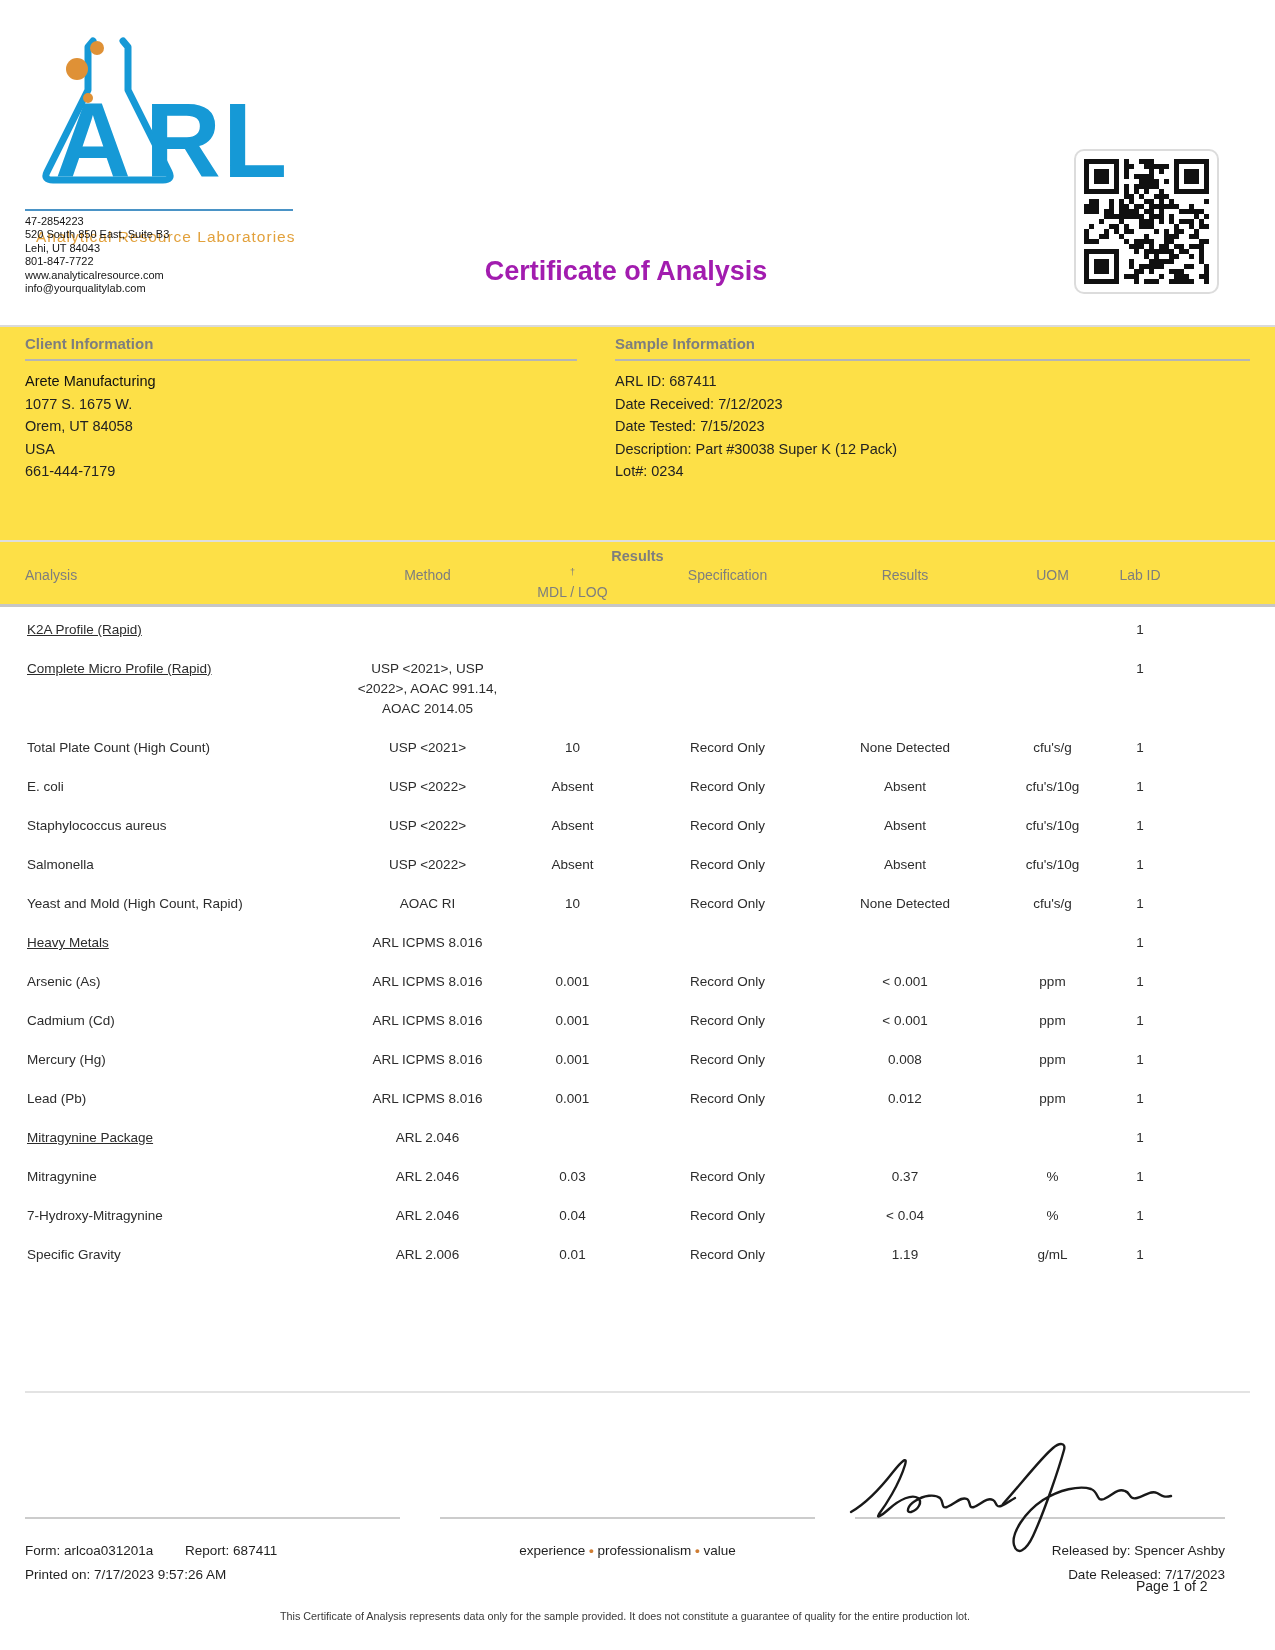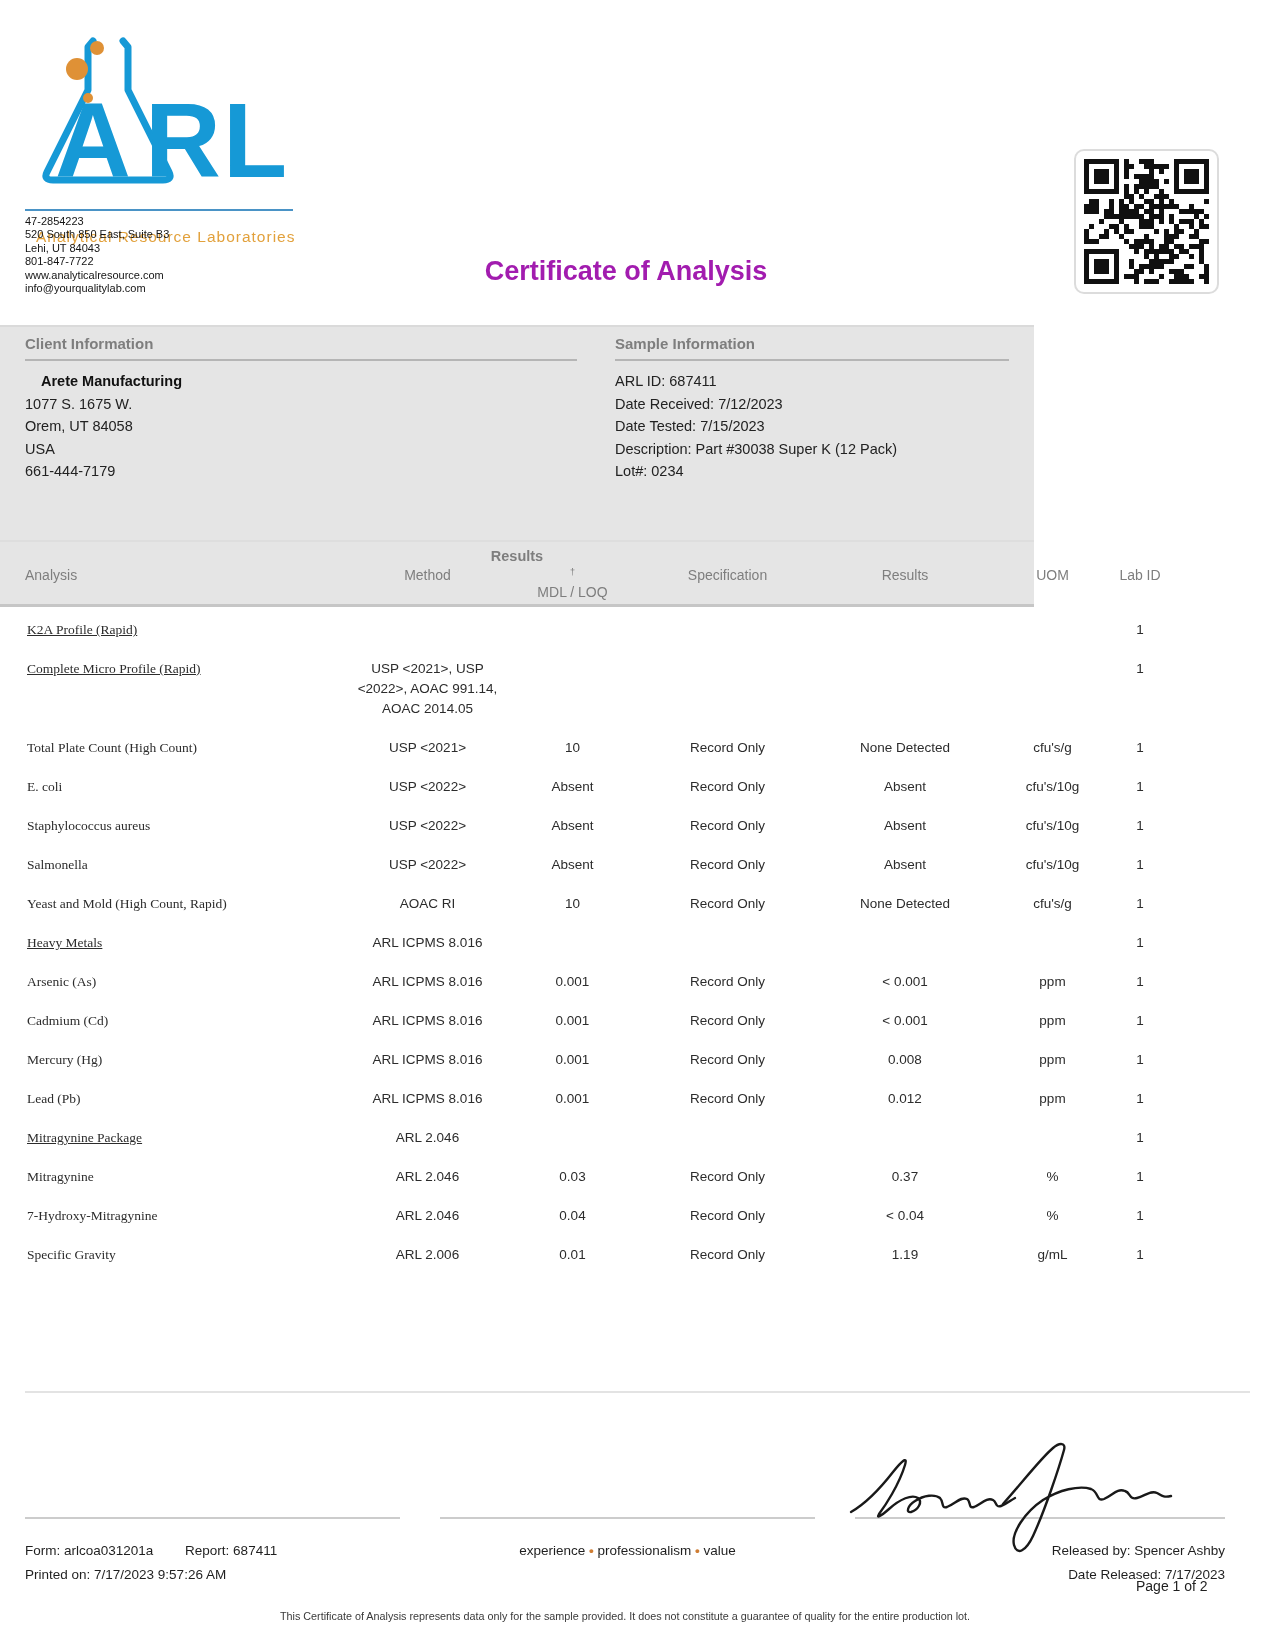--- a/index.html
+++ b/index.html
@@ -10,44 +10,44 @@
   
   .logo-wrap { position:absolute; left:25px; top:35px; width:300px; }
   .logo-tagline { position:absolute; left:36px; top:184px; font-size:15.5px; letter-spacing:1px; color:#e2a13c; white-space:nowrap;margin-top:44px; }
   .logo-rule { position:absolute; left:25px; top:209px; width:268px; height:2px; background:#4a93c6; }
   .contact { position:absolute; left:25px; top:215px; font-size:11px; line-height:13.4px; color:#141414; }
   .cert-title { position:absolute; left:450px; top:256px; width:352px; text-align:center; font-size:27px; font-weight:bold; color:#a21caf; }
   .qr-box { position:absolute; left:1074px; top:149px; background:#fff; border:2px solid #dcdcdc; border-radius:10px; padding:8px; }
   .qr-box svg { display:block; }
 
   
-  .info-band { position:absolute; left:0; top:325px; width:1034px; height:282px; background:#e5e5e5; border-top:2px solid #dadada; border-bottom:3px solid #c6c6c6; }
+  .info-band { position:absolute; left:0; top:325px; width:1275px; height:282px; background:#fde047; border-top:2px solid #dadada; border-bottom:3px solid #c6c6c6; }
   .band-cols { display:flex; padding:8px 25px 0 25px; }
   .col-client { width:552px; margin-right:38px; }
   .col-sample { flex:1; }
   .band-h { font-size:15px; font-weight:bold; color:#7e7e7e; padding-bottom:7px; border-bottom:2px solid #b5b5b5; margin-bottom:9px; }
-  .client-name { font-size:14.5px; font-weight:bold; color:#111; line-height:22.5px;margin-left:16px; }
+  .client-name { font-size:14.5px; font-weight:normal; color:#111; line-height:22.5px; }
   .info-line { font-size:14.5px; color:#222; line-height:22.5px; }
   .band-divider { position:absolute; left:0; top:213px; width:100%; height:2px; background:#dedede; }
   .results-title { position:absolute; left:0; top:221px; width:100%; text-align:center; font-size:14.5px; font-weight:bold; color:#7e7e7e; }
   .col-headers { position:absolute; left:25px; bottom:4px; width:1150px; display:flex; font-size:14px; font-weight:normal; color:#7e7e7e;margin-top:27px; }
   .col-headers span { display:block; }
   .ch-analysis { width:330px; text-align:left; }
   .ch-method { width:145px; text-align:center; }
   .ch-mdl { width:145px; text-align:center; }
   .ch-spec { width:165px; text-align:center; }
   .ch-results { width:190px; text-align:center; }
   .ch-uom { width:105px; text-align:center; }
   .ch-labid { width:70px; text-align:center; }
   .ch-mdl sup { font-size:9px; }
 
   
   table.results { position:absolute; left:25px; top:610px; width:1150px; border-collapse:collapse; table-layout:fixed; }
   table.results td { font-size:13.5px; line-height:20px; color:#2c2c2c; padding:10px 2px 9px 2px; vertical-align:top; }
-  td.c-analysis { text-align:left; color:#1b1b1b;font-family:Liberation Serif, serif; }
+  td.c-analysis { text-align:left; color:#1b1b1b; }
   td.c-center { text-align:center; }
   td.u { text-decoration:underline; }
   .table-end-line { position:absolute; left:25px; top:1391px; width:1225px; height:2px; background:#e3e3e3; }
 
   
   .f-block { position:absolute; top:1517px; border-top:2px solid #cccccc; padding-top:24px; font-size:13.5px; color:#1f1f1f; }
   .f-left { left:25px; width:375px; }
   .f-center { left:440px; width:375px; text-align:center; }
   .f-right { left:855px; width:370px; text-align:right; }
   .f-row2 { margin-top:9px; }

